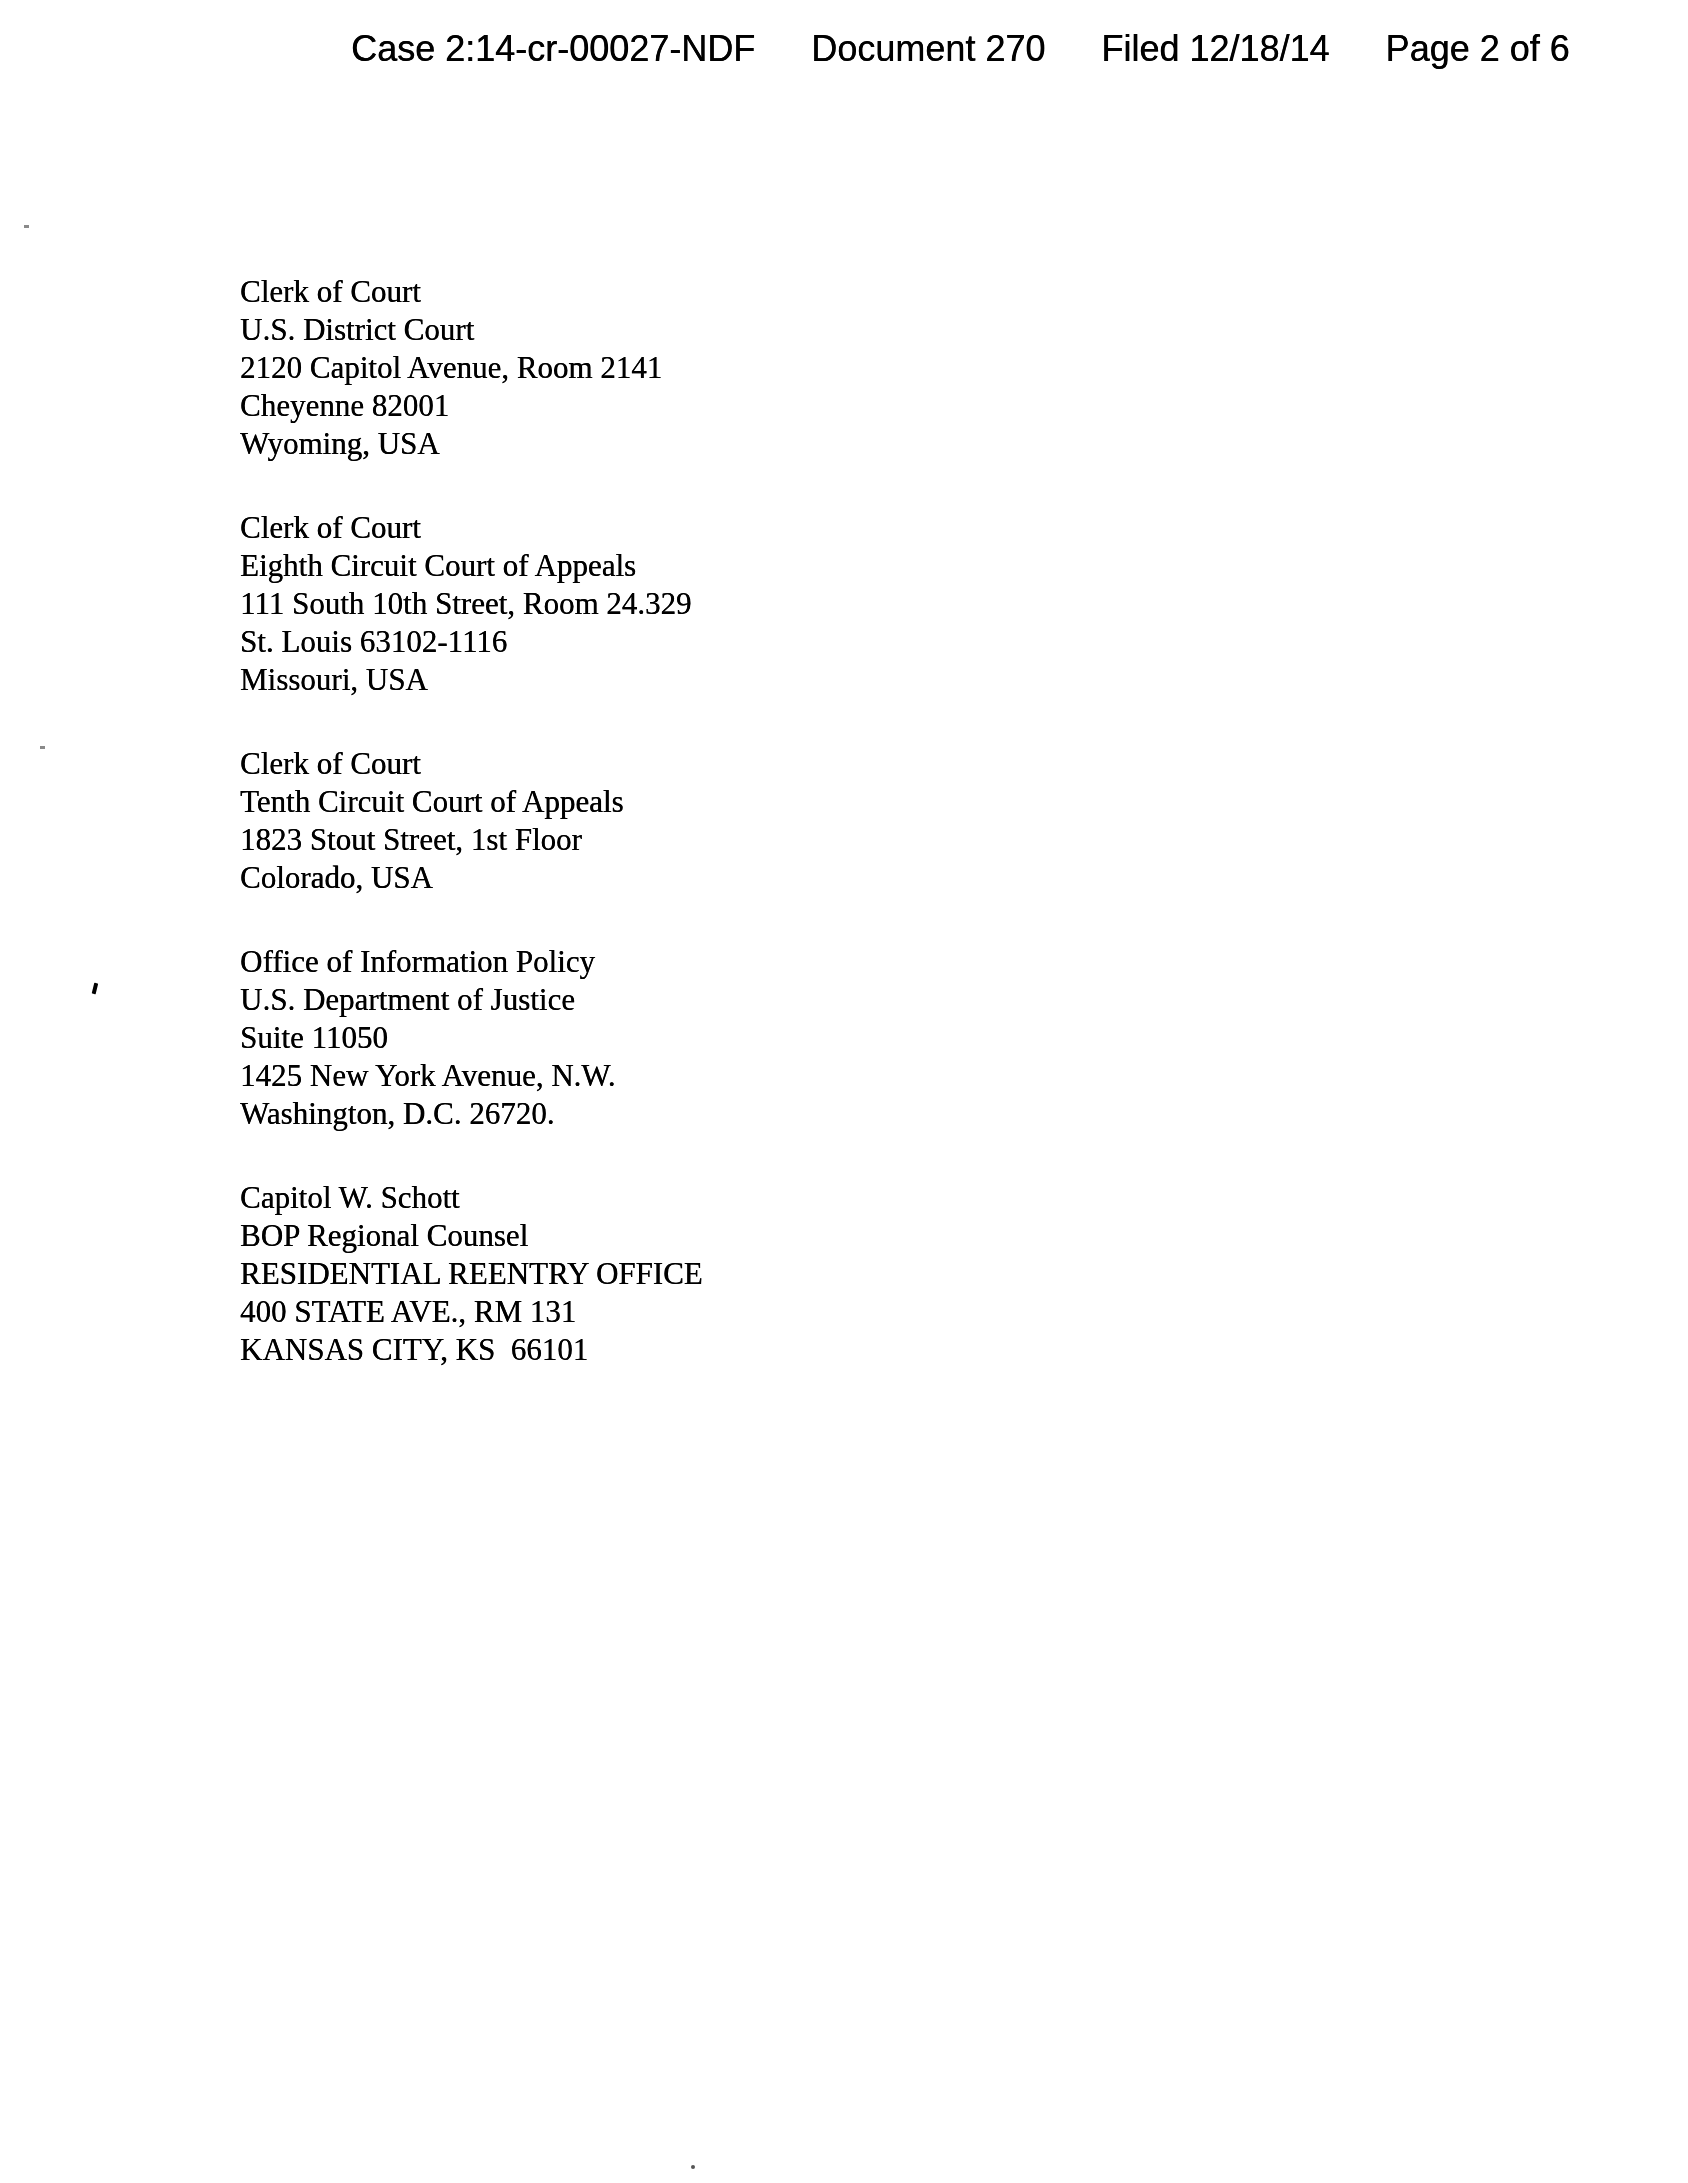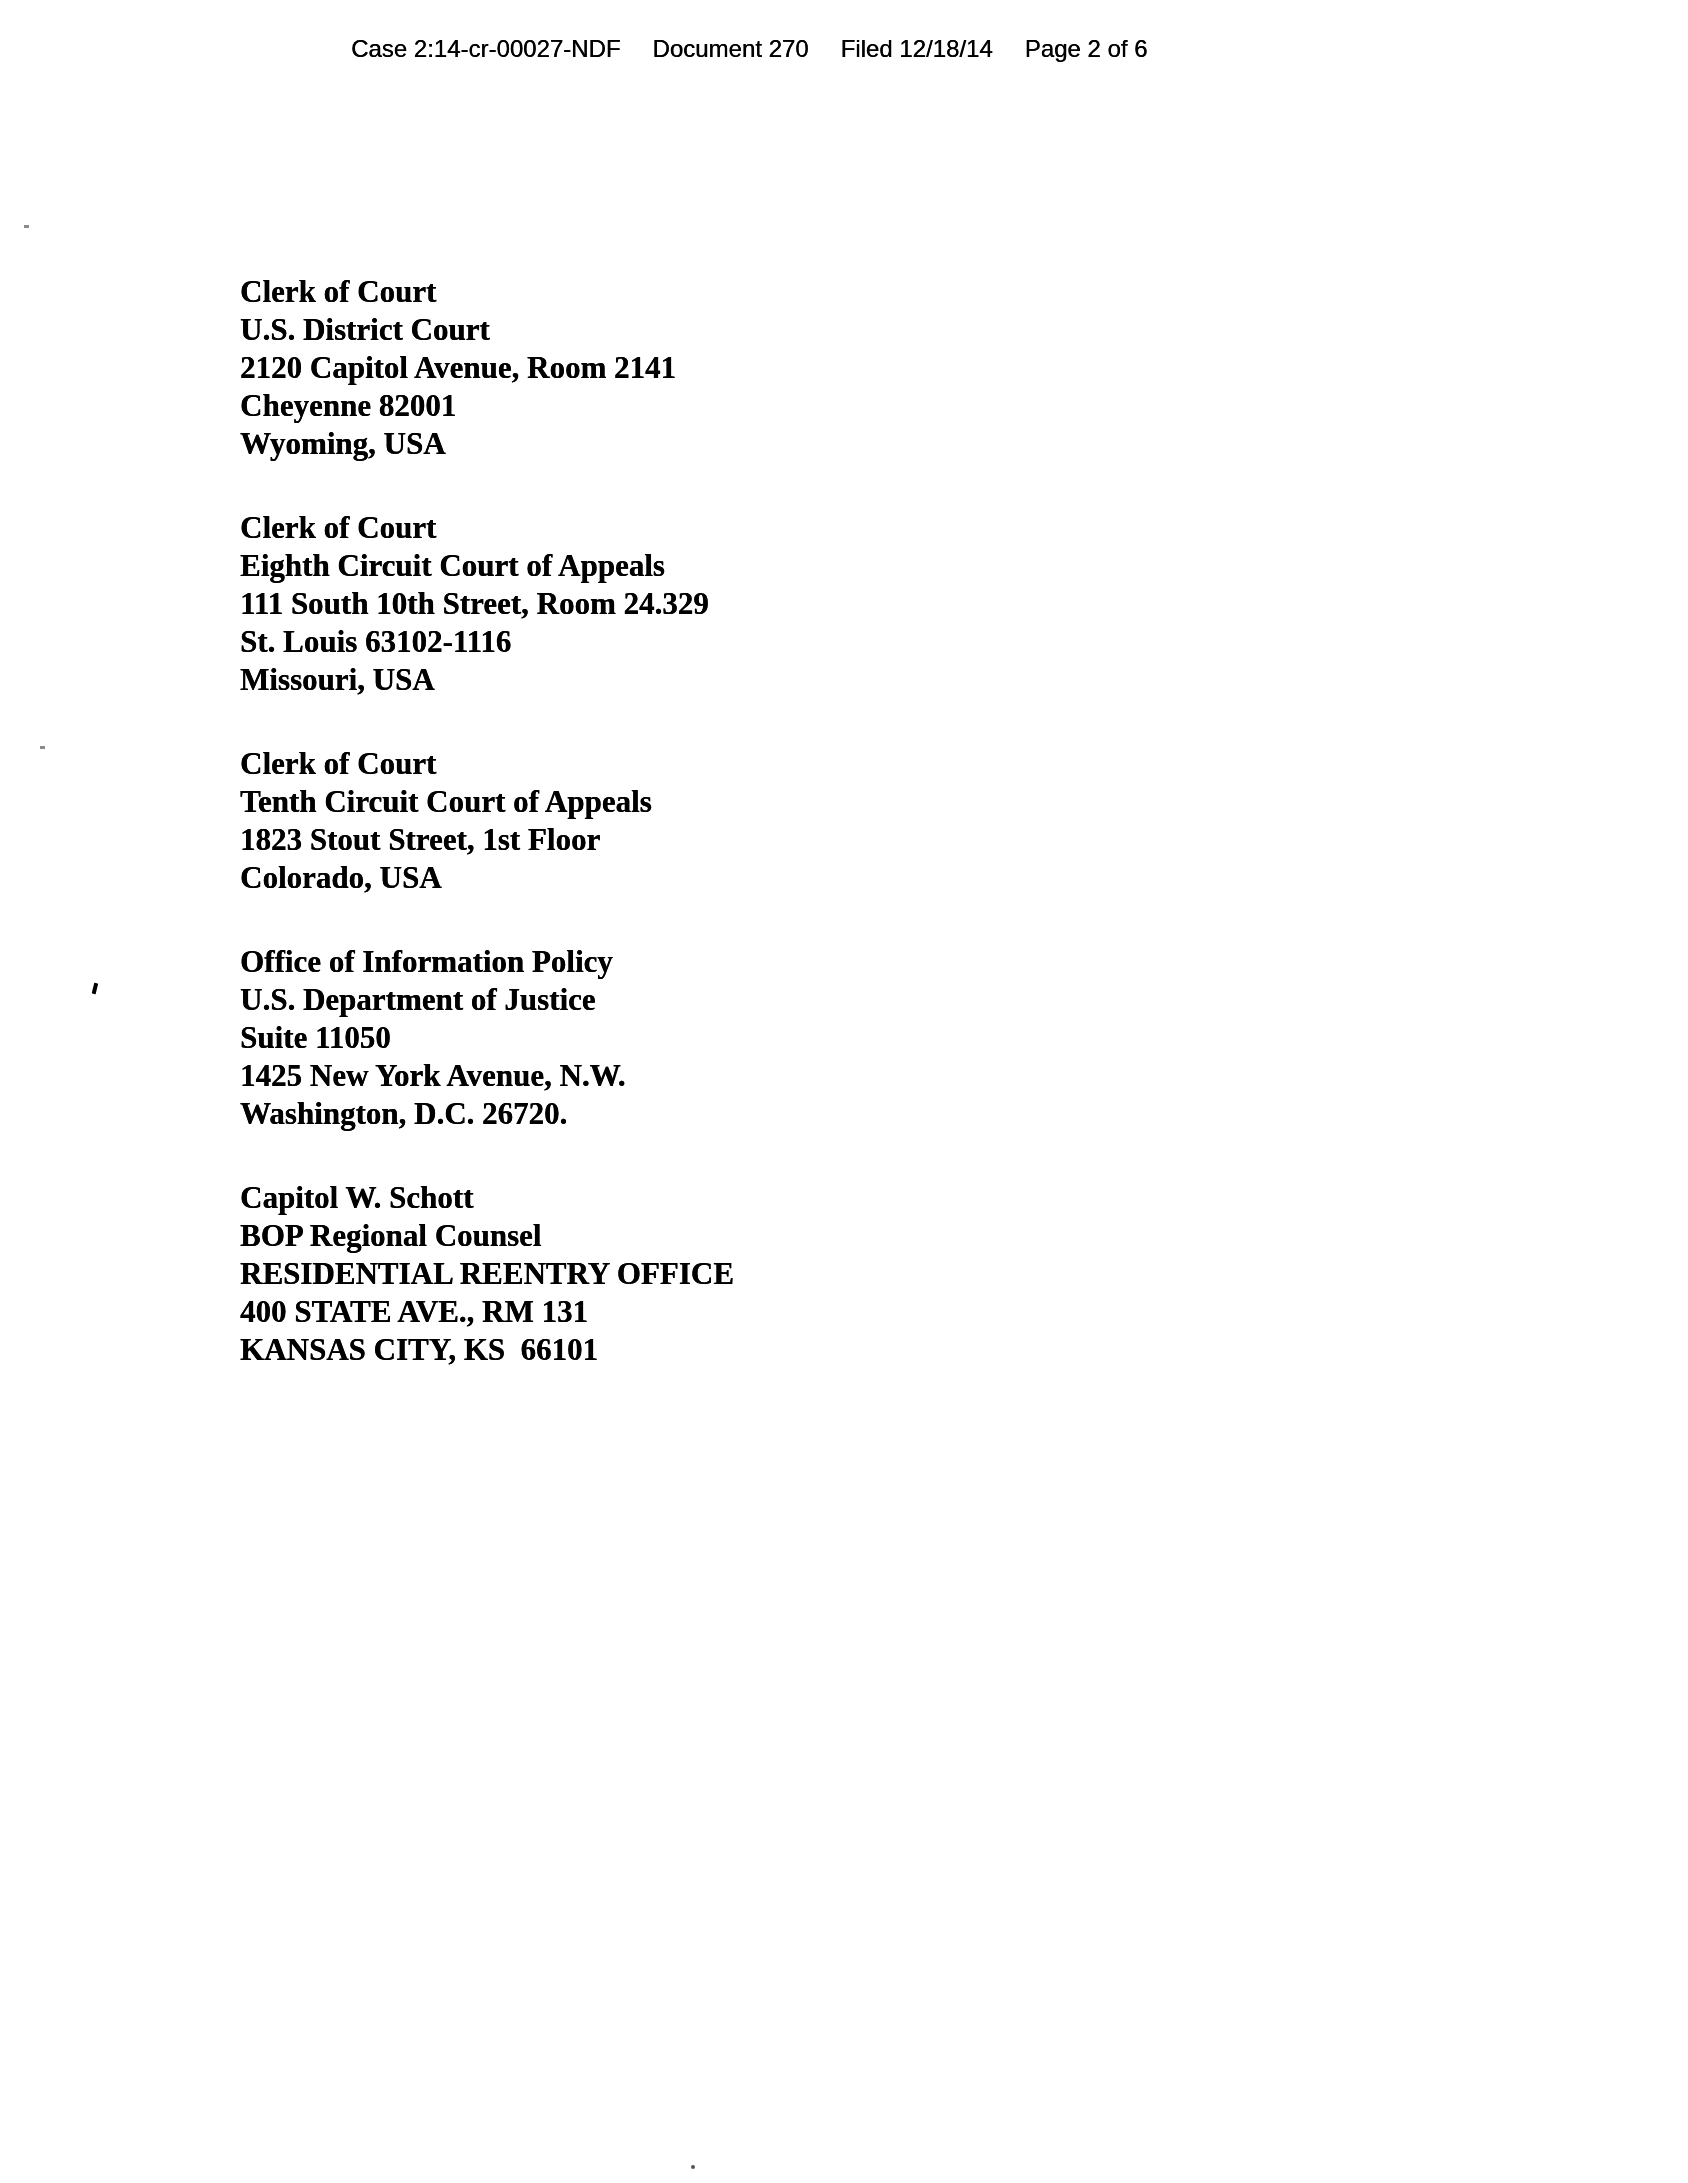--- a/index.html
+++ b/index.html
@@ -11,37 +11,36 @@
     overflow: hidden;
     color: #000000;
   }
   
   .pacer-header {
     position: absolute;
     left: 351px;
     top: 28px;
     display: flex;
     align-items: baseline;
-    column-gap: 32px;
+    column-gap: 56px;
     font-family: "Liberation Sans", "DejaVu Sans", sans-serif;
-    font-size: 24px;
+    font-size: 36px;
     line-height: 41px;
     white-space: pre;
     text-shadow: 0.4px 0 0 currentColor;
   }
   
   .address-list {
     position: absolute;
     left: 240px;
     top: 273px;
     font-family: "Liberation Serif", "DejaVu Serif", serif;
     font-size: 31px;
     line-height: 38px;
     text-shadow: 0.3px 0 0 currentColor;
-    font-weight: bold;
   }
   .address-block { margin: 0 0 46px 0; }
   .line { white-space: pre; }
   
   .speck { position: absolute; }
   .speck-apostrophe {
     left: 93px; top: 983px;
     width: 4px; height: 10.6px;
     background: #000;
     transform: rotate(14deg);

